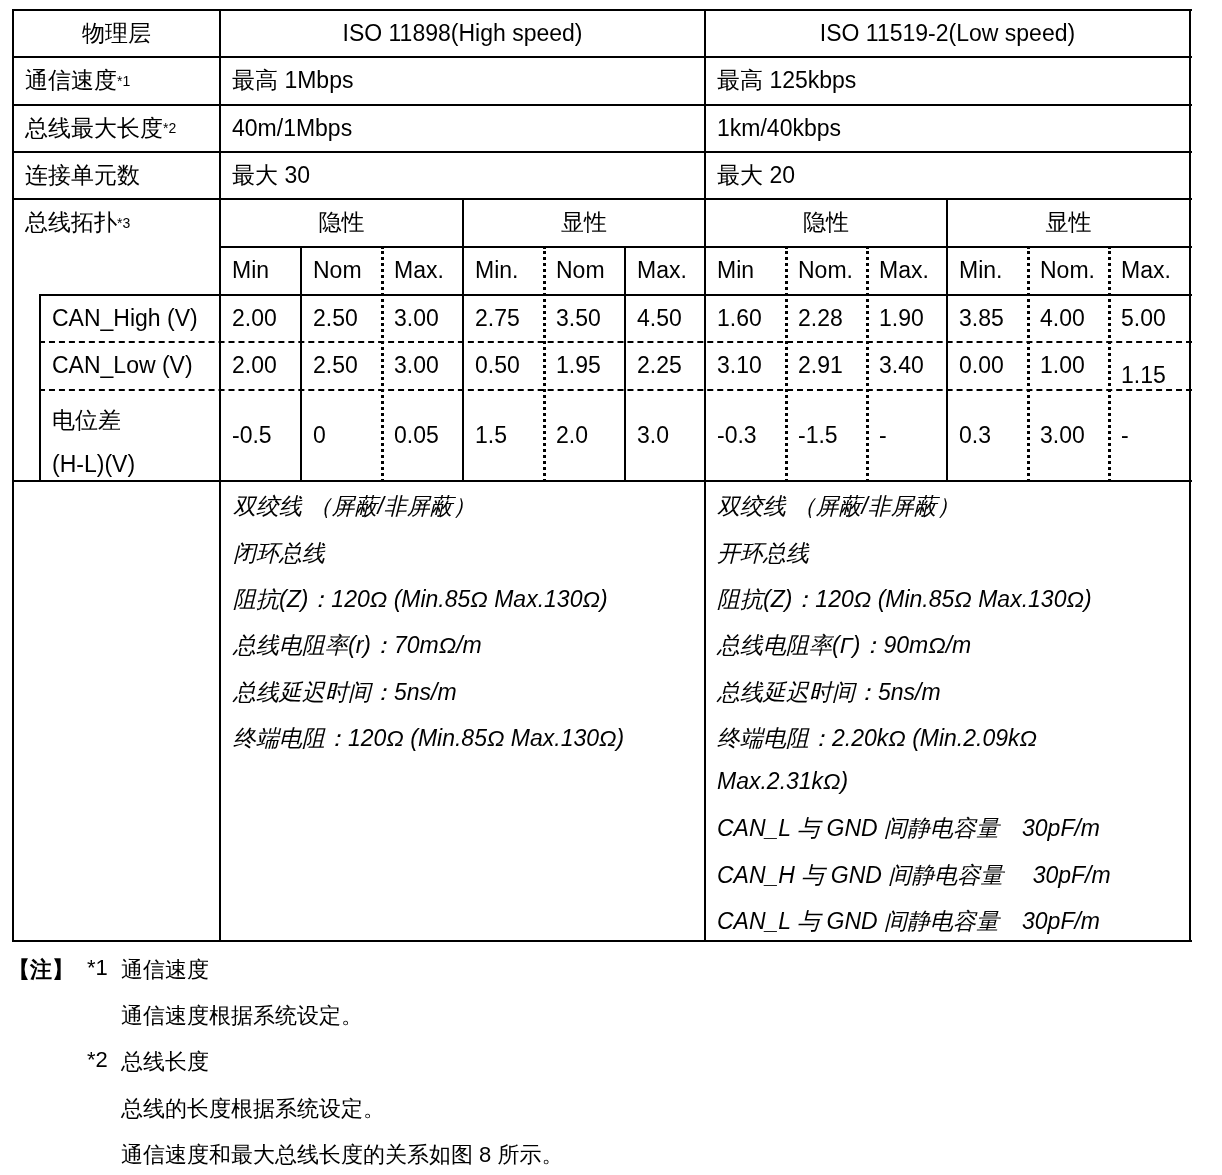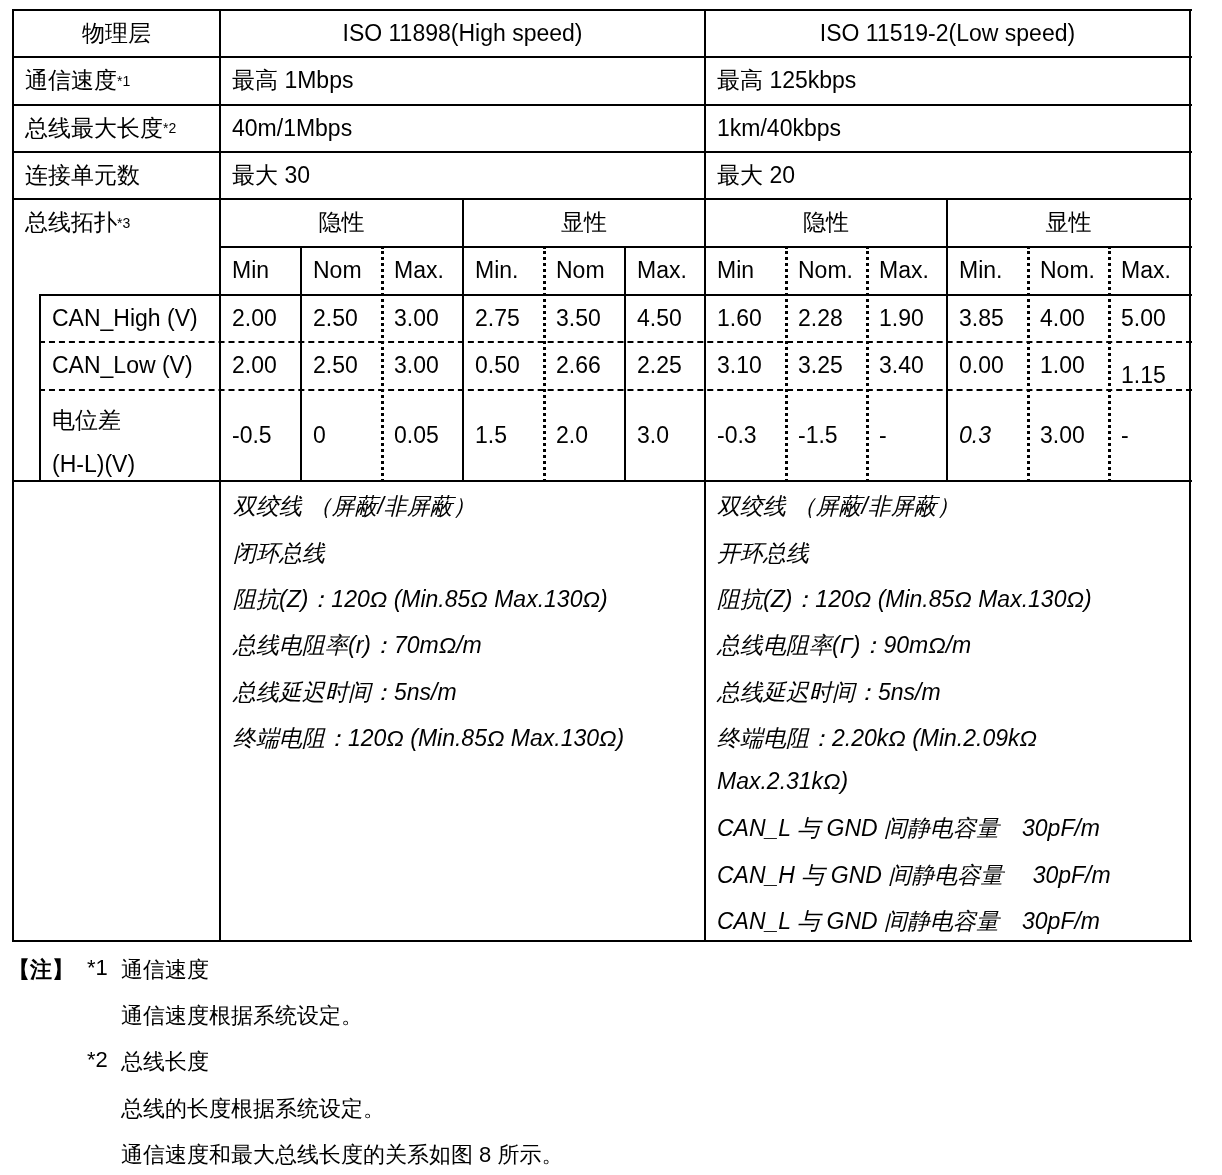--- a/index.html
+++ b/index.html
@@ -198,30 +198,30 @@
   <div class="cell pad" style="left:301px; width:81px; top:342px; height:47px;">
       <span>2.50</span>
     </div>
   <div class="cell pad" style="left:382px; width:81px; top:342px; height:47px;">
       <span>3.00</span>
     </div>
   <div class="cell pad" style="left:463px; width:81px; top:342px; height:47px;text-align:right;">
       <span>0.50</span>
     </div>
   <div class="cell pad" style="left:544px; width:81px; top:342px; height:47px;">
-      <span>2.66</span>
+      <span>1.95</span>
     </div>
   <div class="cell pad" style="left:625px; width:80px; top:342px; height:47px;">
       <span>2.25</span>
     </div>
   <div class="cell pad" style="left:705px; width:81px; top:342px; height:47px;">
       <span>3.10</span>
     </div>
   <div class="cell pad" style="left:786px; width:81px; top:342px; height:47px;">
-      <span>3.25</span>
+      <span>2.91</span>
     </div>
   <div class="cell pad" style="left:867px; width:80px; top:342px; height:47px;">
       <span>3.40</span>
     </div>
   <div class="cell pad" style="left:947px; width:81px; top:342px; height:47px;">
       <span>0.00</span>
     </div>
   <div class="cell pad" style="left:1028px; width:81px; top:342px; height:47px;">
       <span>1.00</span>
     </div>
@@ -253,21 +253,21 @@
     </div>
   <div class="cell pad" style="left:705px; width:81px; top:390px; height:90px;align-items:center;">
       <span>-0.3</span>
     </div>
   <div class="cell pad" style="left:786px; width:81px; top:390px; height:90px;">
       <span>-1.5</span>
     </div>
   <div class="cell pad" style="left:867px; width:80px; top:390px; height:90px;">
       <span>-</span>
     </div>
-  <div class="cell pad" style="left:947px; width:81px; top:390px; height:90px;font-style:italic;">
+  <div class="cell pad" style="left:947px; width:81px; top:390px; height:90px;">
       <span>0.3</span>
     </div>
   <div class="cell pad" style="left:1028px; width:81px; top:390px; height:90px;">
       <span>3.00</span>
     </div>
   <div class="cell pad" style="left:1109px; width:81px; top:390px; height:90px;">
       <span>-</span>
     </div>
 
   <div>

